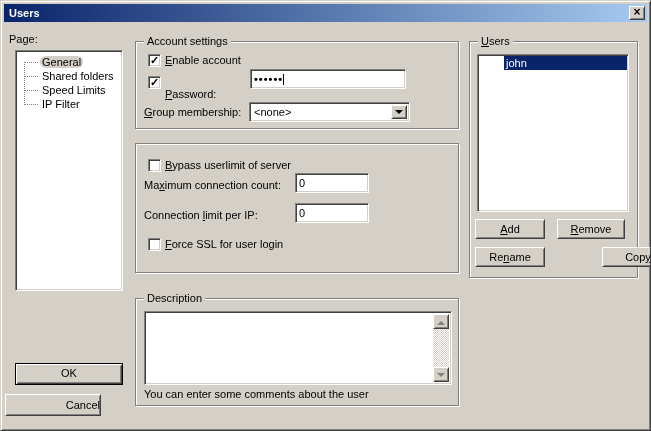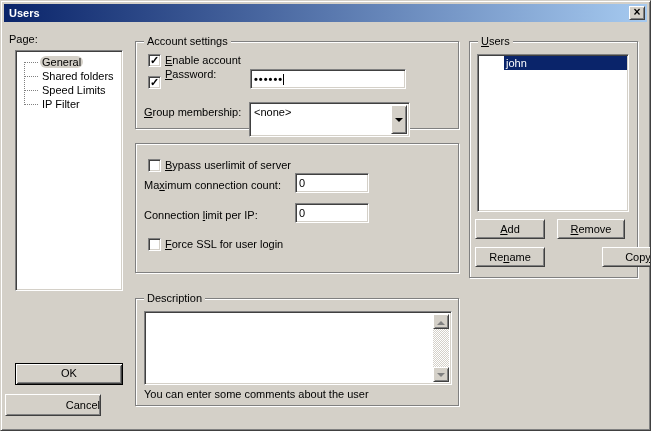--- a/index.html
+++ b/index.html
@@ -159,27 +159,27 @@
     <div class="group-title">Account settings</div>
 
     <div class="checkbox" style="left:12px; top:12px;">
       <span>✓</span>
     </div>
     <div class="cb-label" style="left:29px; top:12px;"><u>E</u>nable account</div>
 
     <div class="checkbox" style="left:12px; top:34px;">
       <span>✓</span>
     </div>
-    <div class="cb-label" style="left:29px; top:26px;text-align:right;"><u>P</u>assword:</div>
+    <div class="cb-label" style="left:29px; top:46px;text-align:right;"><u>P</u>assword:</div>
 
     <div class="field sunken" style="left:114px; top:27px; width:156px; height:20px; font-weight:bold; letter-spacing:1px;"><span>••••••</span><span class="caret"></span></div>
 
     <div class="static-label" style="left:8px; top:64px;"><u>G</u>roup membership:</div>
 
-    <div class="combo sunken" style="left:113px; top:60px; width:161px; height:35px;">
+    <div class="combo sunken" style="left:113px; top:60px; width:161px; height:20px;">
       <div class="combo-value">&lt;none&gt;</div>
       <div class="combo-arrow-btn">
         <div class="tri-down"></div>
       </div>
     </div>
   </div>
 
   <div class="groupbox" style="left:134px; top:142px; width:324px; height:130px;">
 
     <div class="checkbox" style="left:12px; top:15px; background:#fff;"></div>

